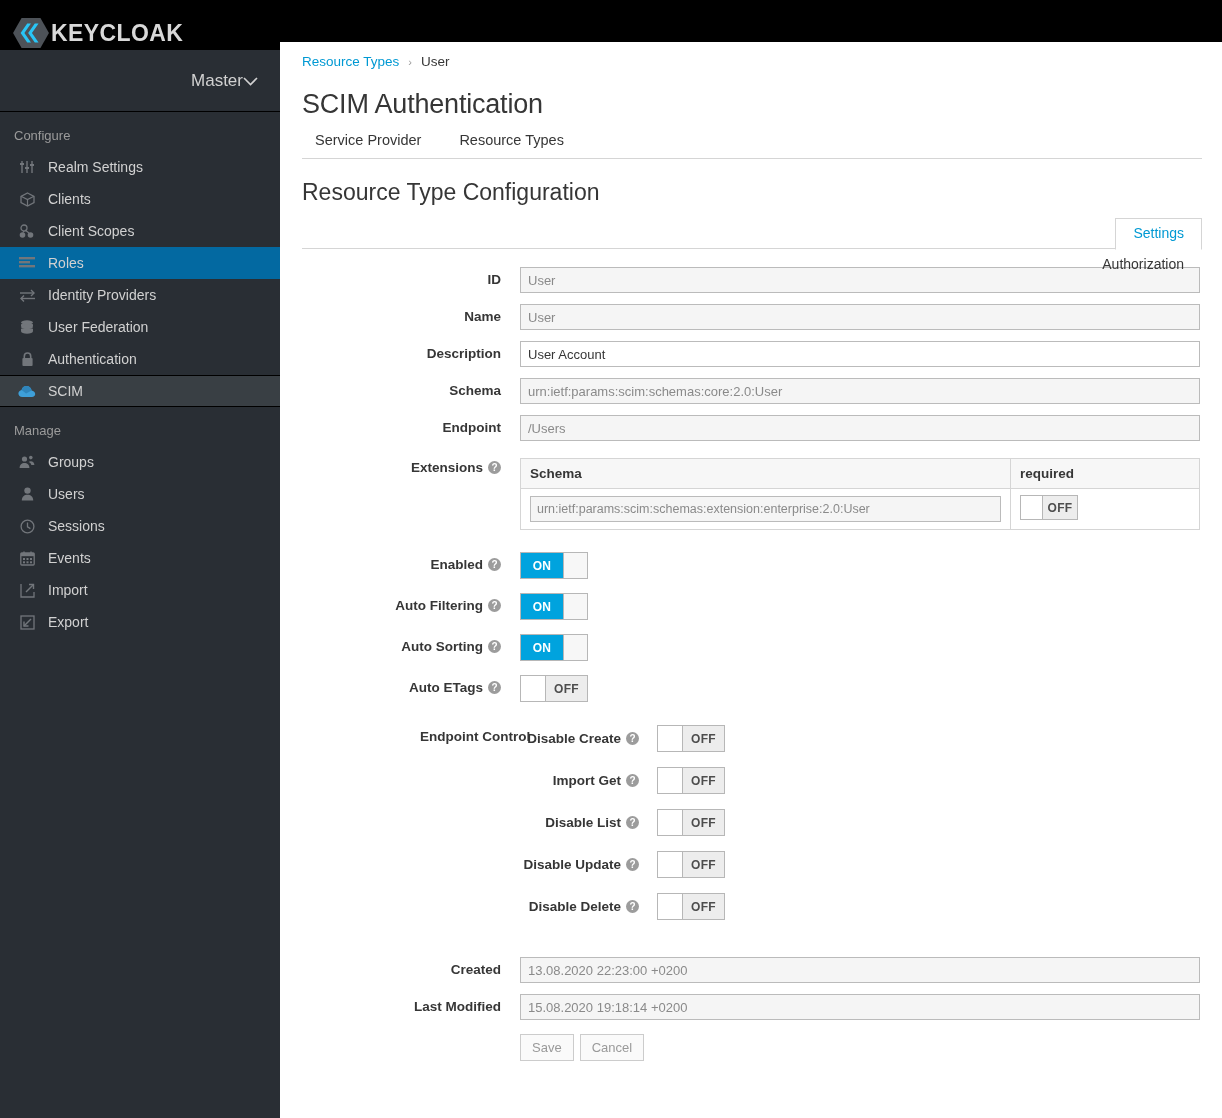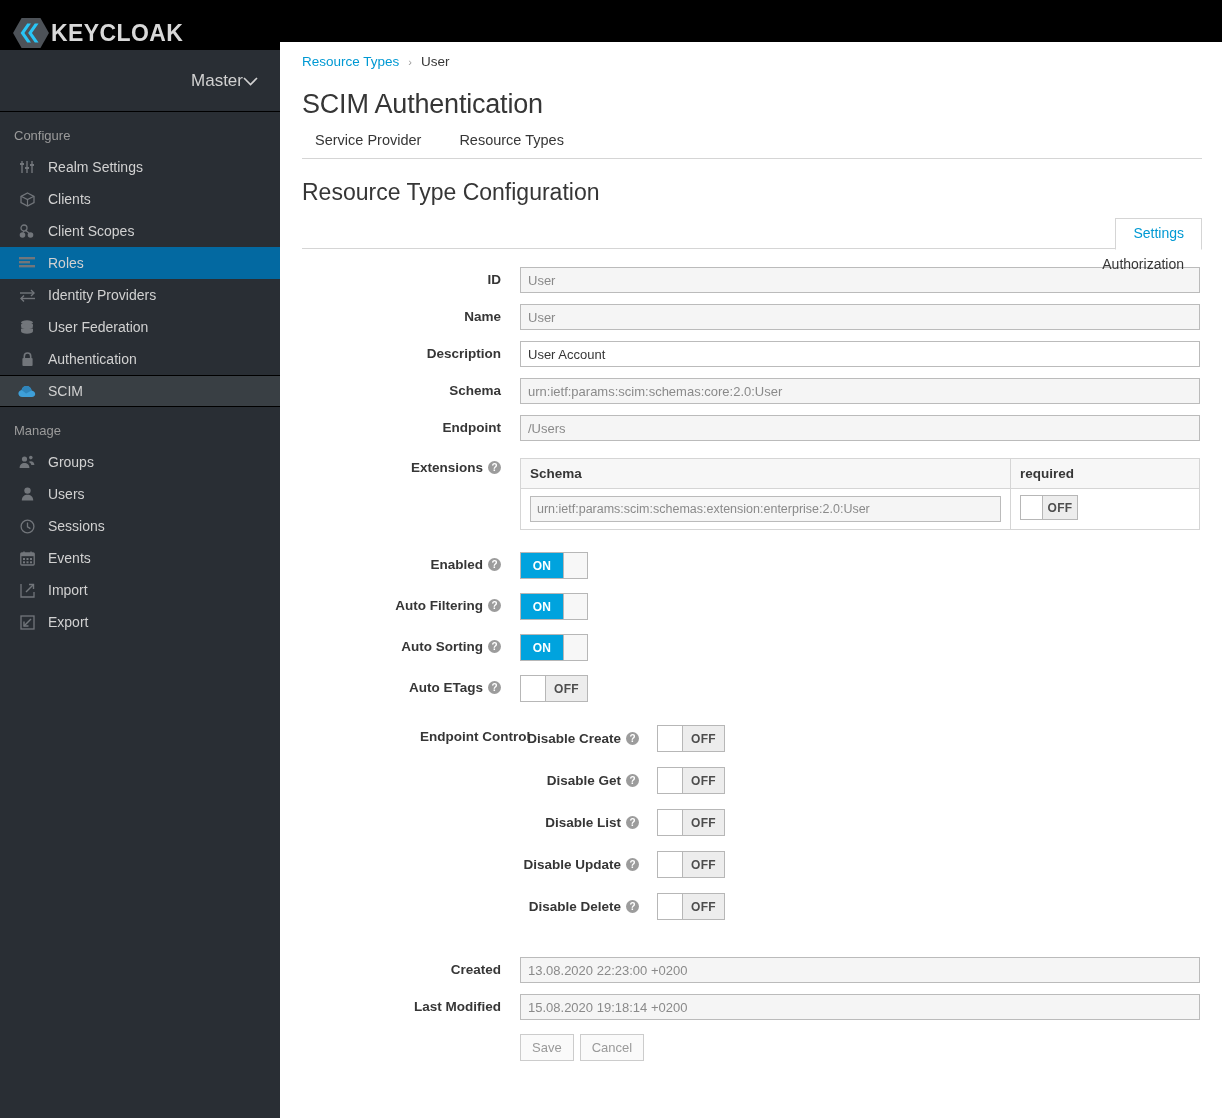--- a/index.html
+++ b/index.html
@@ -652,21 +652,21 @@
           <span class="help">?</span>
         </div>
         <div class="toggle off">
           <span class="seg seg-knob"></span>
           <span class="seg seg-label">OFF</span>
         </div>
       </div>
 
       <div class="ep-row">
         <div class="ep-label">
-          <span>Disable Get</span>
+          <span>Import Get</span>
           <span class="help">?</span>
         </div>
         <div class="toggle off">
           <span class="seg seg-knob"></span>
           <span class="seg seg-label">OFF</span>
         </div>
       </div>
 
       <div class="ep-row">
         <div class="ep-label">

